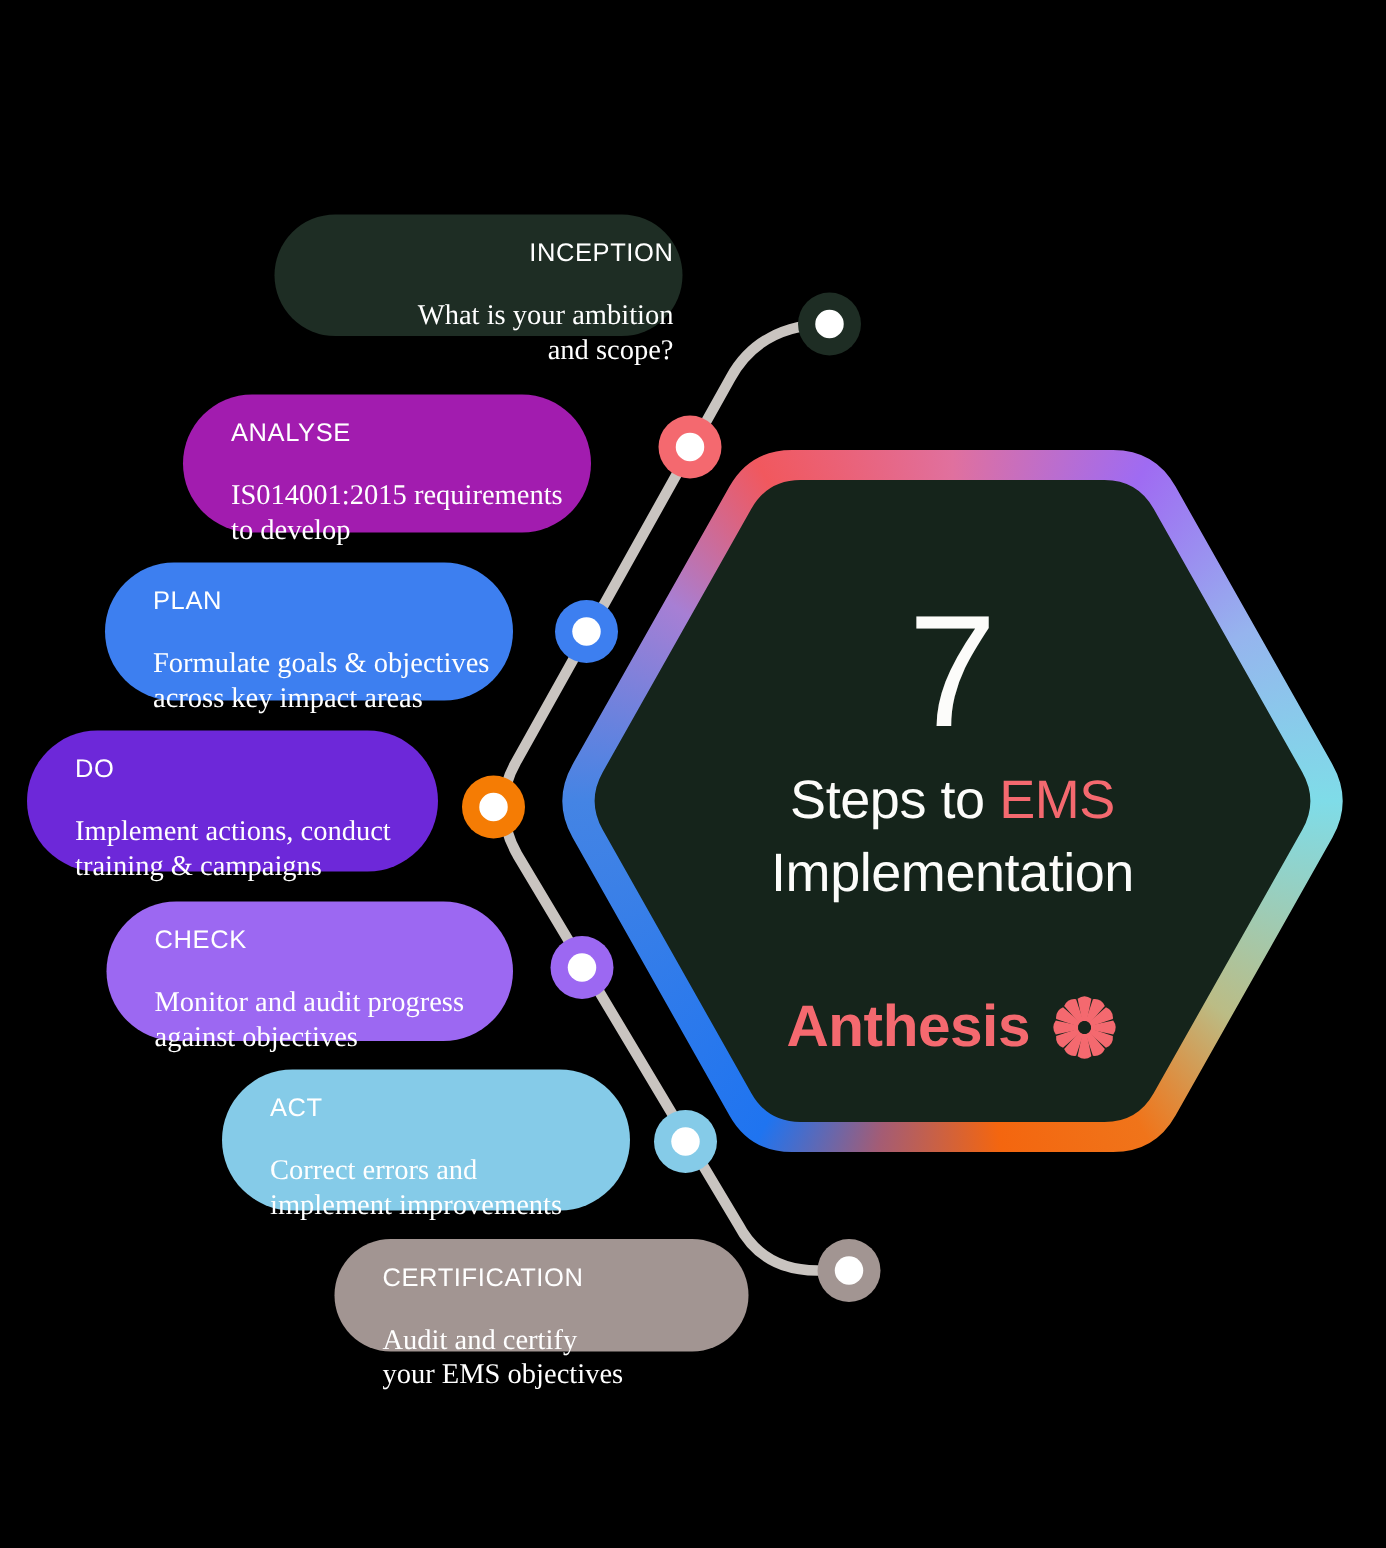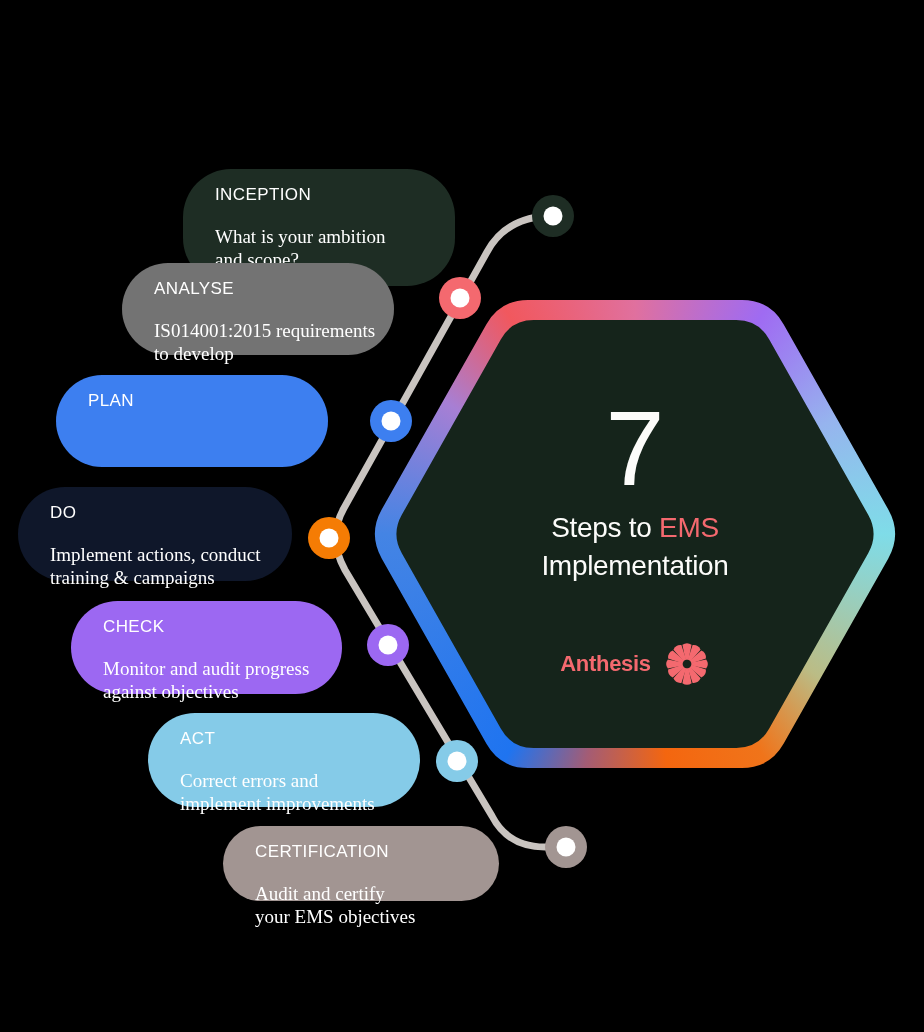--- a/index.html
+++ b/index.html
@@ -1,65 +1,67 @@
 <!DOCTYPE html>
 <html><head>
 <meta charset="utf-8">
 <style>
   html,body{margin:0;padding:0;background:#000;}
   .stage{position:relative;width:924px;height:1032px;overflow:hidden;
          font-family:"Liberation Sans",sans-serif;}
   
   .pill{position:absolute;border-radius:48px;color:#fff;box-sizing:border-box;
         padding:15px 6px 0 32px;}
-  .pill-0{left:183px;top:169px;width:272px;height:117px;}
+  .pill-0{left:183px;top:143px;width:272px;height:81px;text-align:right;}
   .pill-1{left:122px;top:263px;width:272px;height:92px;}
-  .pill-2{left:56px; top:375px;width:272px;height:92px;}
+  .pill-2{left:70px; top:375px;width:272px;height:92px;}
   .pill-3{left:18px; top:487px;width:274px;height:94px;}
   .pill-4{left:71px; top:601px;width:271px;height:93px;}
   .pill-5{left:148px;top:713px;width:272px;height:94px;}
   .pill-6{left:223px;top:826px;width:276px;height:75px;}
   .pill-label{font-size:17px;font-weight:500;letter-spacing:.4px;line-height:1.25;}
   .pill-desc{font-family:"Liberation Serif",serif;font-size:19px;line-height:1.22;
              white-space:pre-line;margin-top:20px;}
   
   .connector-svg{position:absolute;left:0;top:0;}
   
   .hex{position:absolute;left:368px;top:300px;width:534px;height:468px;}
   .hex-border{position:absolute;inset:0;
     clip-path:path('M 160 0 L 374 0 Q 402 0 415.7 24.4 L 520.3 209.6 Q 534 234 520.3 258.4 L 415.7 443.6 Q 402 468 374 468 L 160 468 Q 132 468 118.3 443.6 L 13.7 258.4 Q 0 234 13.7 209.6 L 118.3 24.4 Q 132 0 160 0 Z');}
   .hex-inner{position:absolute;inset:0;
     clip-path:path('M 165.7 20 L 368.3 20 Q 390.3 20 401.1 39.2 L 500.2 214.8 Q 511 234 500.2 253.2 L 401.1 428.8 Q 390.3 448 368.3 448 L 165.7 448 Q 143.7 448 132.9 428.8 L 33.8 253.2 Q 23 234 33.8 214.8 L 132.9 39.2 Q 143.7 20 165.7 20 Z');}
   .hex-content{position:absolute;inset:0;display:flex;flex-direction:column;
                align-items:center;text-align:center;padding-top:95px;box-sizing:border-box;}
   .hex-number{color:#FCFCFA;font-size:106px;line-height:1;font-weight:400;}
-  .hex-title{color:#FCFCFA;font-size:28px;line-height:1.35;font-weight:500;
+  .hex-title{color:#FCFCFA;font-size:36px;line-height:1.35;font-weight:500;
              letter-spacing:-.3px;margin-top:8px;}
   .brand{display:flex;align-items:center;gap:13px;margin-top:56px;}
-  .brand-name{font-size:22px;font-weight:600;letter-spacing:-.3px;}
+  .brand-name{font-size:39px;font-weight:600;letter-spacing:-.3px;}
 </style>
 </head>
 <body>
 
 <div class="stage" style="background: rgb(0, 0, 0);">
 
   <div class="pill pill-0" style="background: rgb(30, 45, 36);">
     <div class="pill-label">INCEPTION</div>
     <div class="pill-desc">What is your ambition
 and scope?</div>
   </div>
-  <div class="pill pill-1" style="background: #737373;">
+  <div class="pill pill-1" style="background: #a21caf;">
     <div class="pill-label">ANALYSE</div>
     <div class="pill-desc">IS014001:2015 requirements
 to develop</div>
   </div>
   <div class="pill pill-2" style="background: rgb(61, 127, 240);">
     <div class="pill-label">PLAN</div>
+    <div class="pill-desc">Formulate goals &amp; objectives
+across key impact areas</div>
   </div>
-  <div class="pill pill-3" style="background: #0f172a;">
+  <div class="pill pill-3" style="background: #6d28d9;">
     <div class="pill-label">DO</div>
     <div class="pill-desc">Implement actions, conduct
 training &amp; campaigns</div>
   </div>
   <div class="pill pill-5" style="background: rgb(133, 203, 232);">
     <div class="pill-label">ACT</div>
     <div class="pill-desc">Correct errors and
 implement improvements</div>
   </div>
   <div class="pill pill-4" style="background: rgb(156, 104, 242);">

